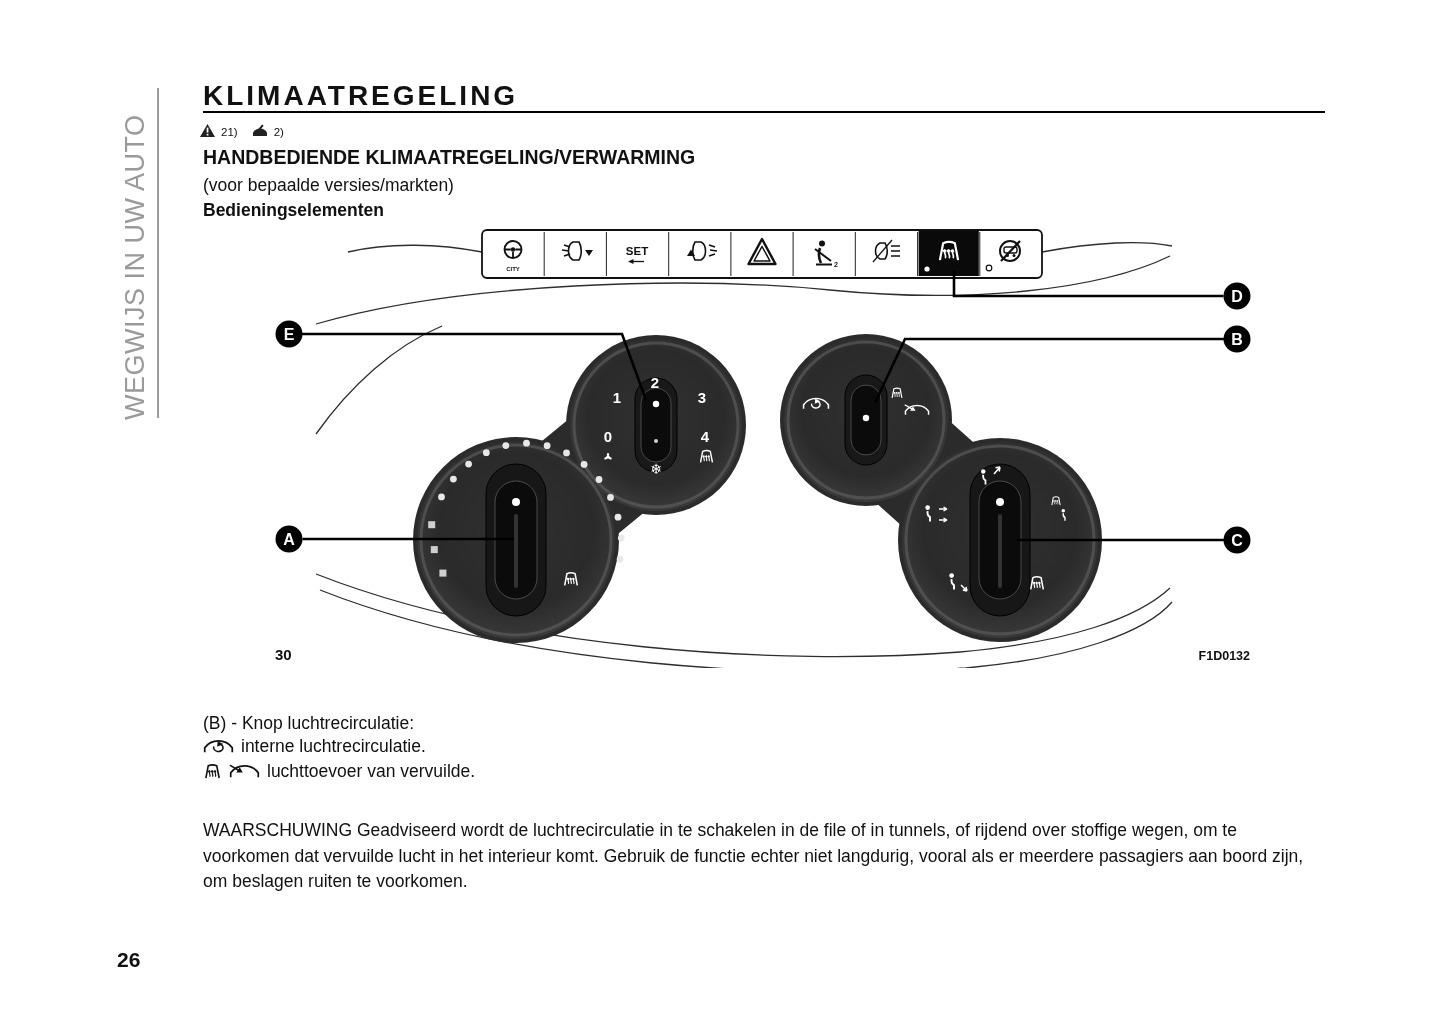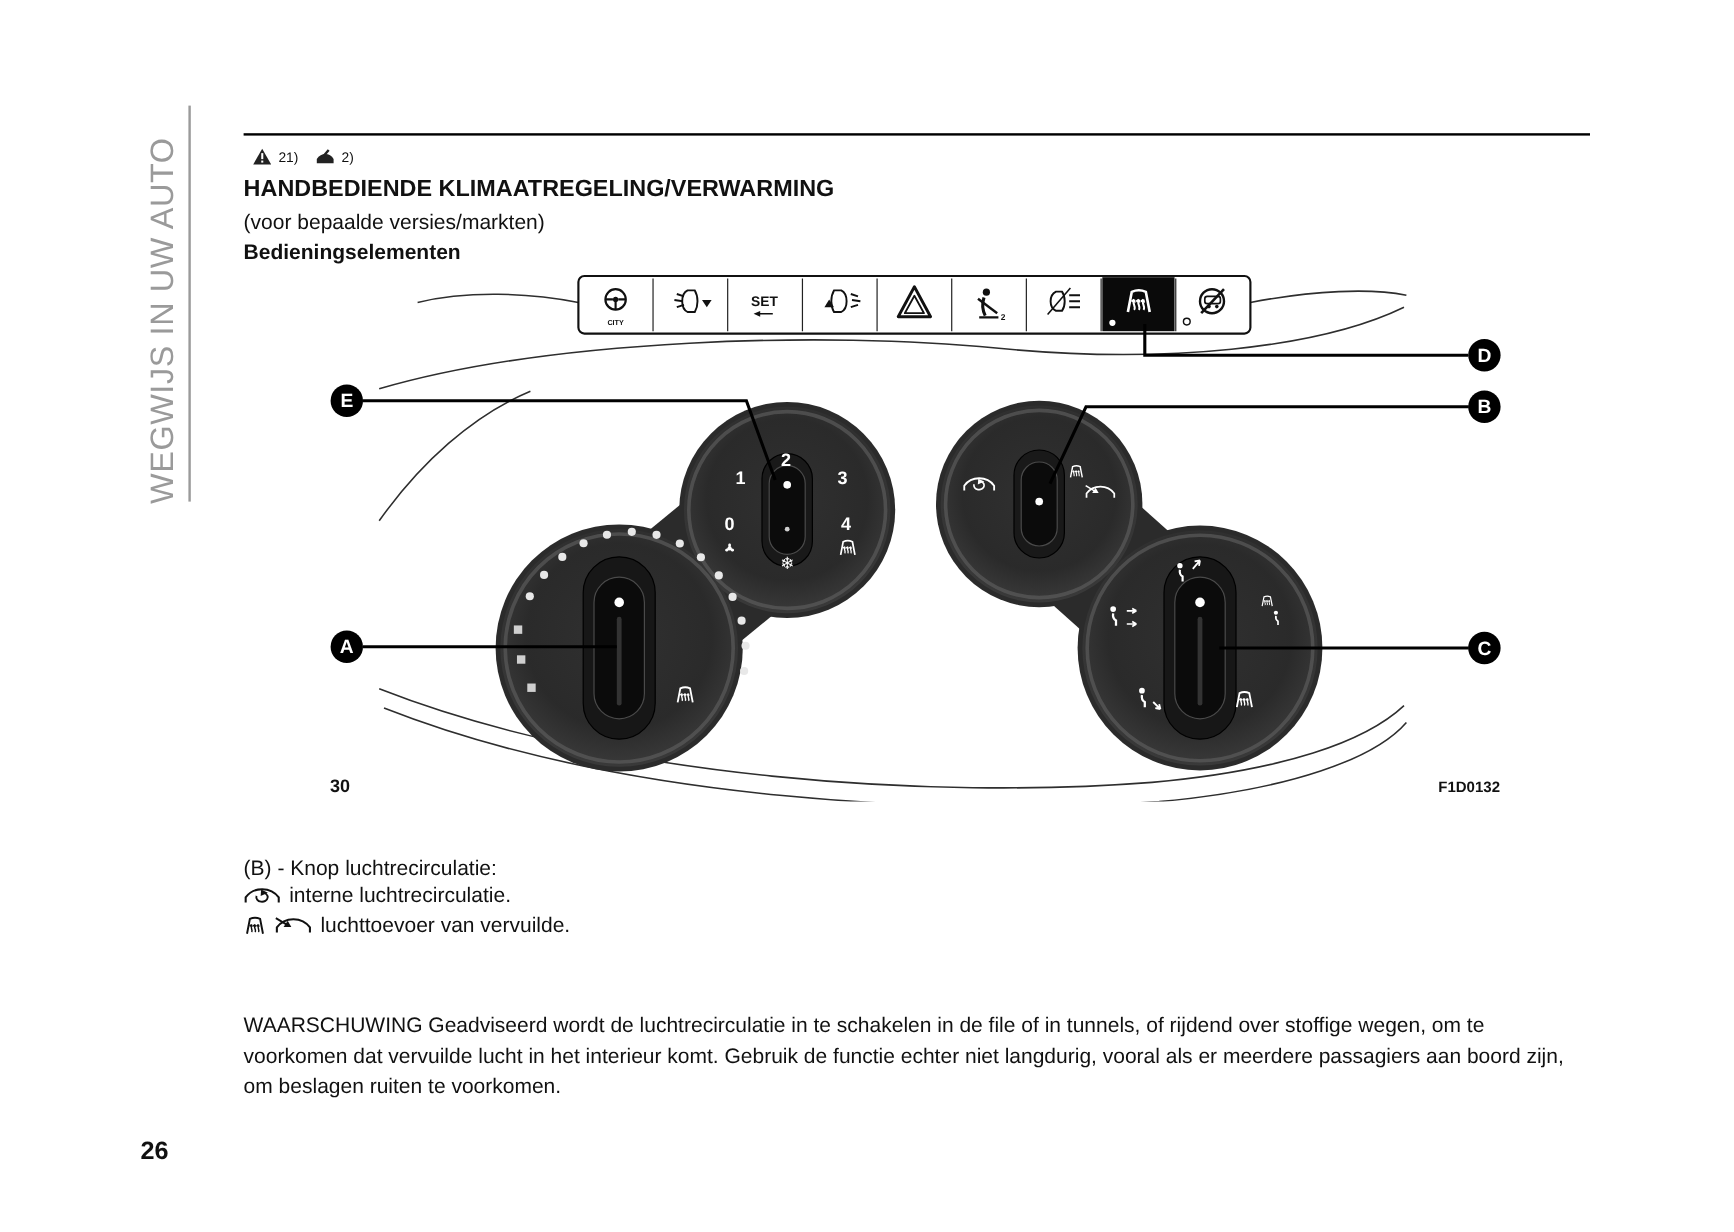--- a/index.html
+++ b/index.html
@@ -8,37 +8,37 @@
   svg{font-family:"Liberation Sans",sans-serif;}
 
   .sidebar-label{position:absolute;left:116px;top:86px;height:334px;
     writing-mode:vertical-rl;transform:rotate(180deg);
     font-size:27px;color:#9a9a9a;letter-spacing:.5px;line-height:38px;white-space:nowrap;}
   .sidebar-rule{position:absolute;left:157px;top:88px;width:2px;height:330px;background:#9a9a9a;}
 
   .title{position:absolute;left:203px;top:80px;font-size:28px;font-weight:800;letter-spacing:3px;}
   .title-rule{position:absolute;left:203px;top:111px;width:1122px;height:2px;background:#000;}
 
-  .refs{position:absolute;left:210px;top:123px;display:flex;align-items:center;gap:5px;
+  .refs{position:absolute;left:199px;top:123px;display:flex;align-items:center;gap:5px;
         font-size:11.5px;}
   .refs .num{margin-right:8px;}
 
   .subtitle{position:absolute;left:203px;top:146px;font-size:19.5px;font-weight:700;}
   .note{position:absolute;left:203px;top:175px;font-size:17.5px;}
   .controls-heading{position:absolute;left:203px;top:200px;font-size:17.5px;font-weight:700;text-align:right;}
 
   .figure{position:absolute;left:270px;top:228px;width:985px;height:440px;}
 
   .body-line{position:absolute;left:203px;font-size:17.5px;}
   .icon-line{display:flex;align-items:center;gap:7px;}
   #lineA{top:687px}
   #lineB{top:713px}
   #lineB1{top:736px}
   #lineB2{top:761px}
-  .warning{position:absolute;left:203px;top:818px;width:1112px;font-size:17.5px;line-height:25.5px;margin-top:24px;}
+  .warning{position:absolute;left:203px;top:818px;width:1112px;font-size:17.5px;line-height:25.5px;}
   .page-number{position:absolute;left:117px;top:948px;font-size:21px;font-weight:700;}
   .defs-svg{position:absolute;width:0;height:0;overflow:hidden;}
 </style>
 </head>
 <body>
 
 <svg class="defs-svg" aria-hidden="true">
   <symbol id="ic-car-recirc" viewBox="0 0 36 18">
     <path d="M2,15 L2,10 C7,3 13,2 18,2 C23,2 29,3 34,10 L34,15" fill="none" stroke="currentColor" stroke-width="2"></path>
     <path d="M12.5,8.5 A5.5,4.5 0 1 0 18,5.2" fill="none" stroke="currentColor" stroke-width="1.8"></path>
@@ -65,20 +65,21 @@
     <circle cx="7" cy="4.5" r="3" fill="currentColor"></circle>
     <path d="M7,9 C6.3,13 7.3,15 10,16.5 L10,22" fill="none" stroke="currentColor" stroke-width="2.4"></path>
   </symbol>
 </svg>
 
 <div class="page">
 
   <div class="sidebar-label">WEGWIJS IN UW AUTO</div>
   <div class="sidebar-rule"></div>
 
+  <div class="title">KLIMAATREGELING</div>
   <div class="title-rule"></div>
 
   <div class="refs">
     <span>
       <svg width="17" height="15" viewBox="0 0 17 15">
         <path d="M8.5,1 L16,14 L1,14 Z" fill="#222"></path>
         <rect x="7.7" y="4.6" width="1.7" height="5" fill="#fff"></rect>
         <rect x="7.7" y="10.8" width="1.7" height="1.7" fill="#fff"></rect>
       </svg>
     </span>

